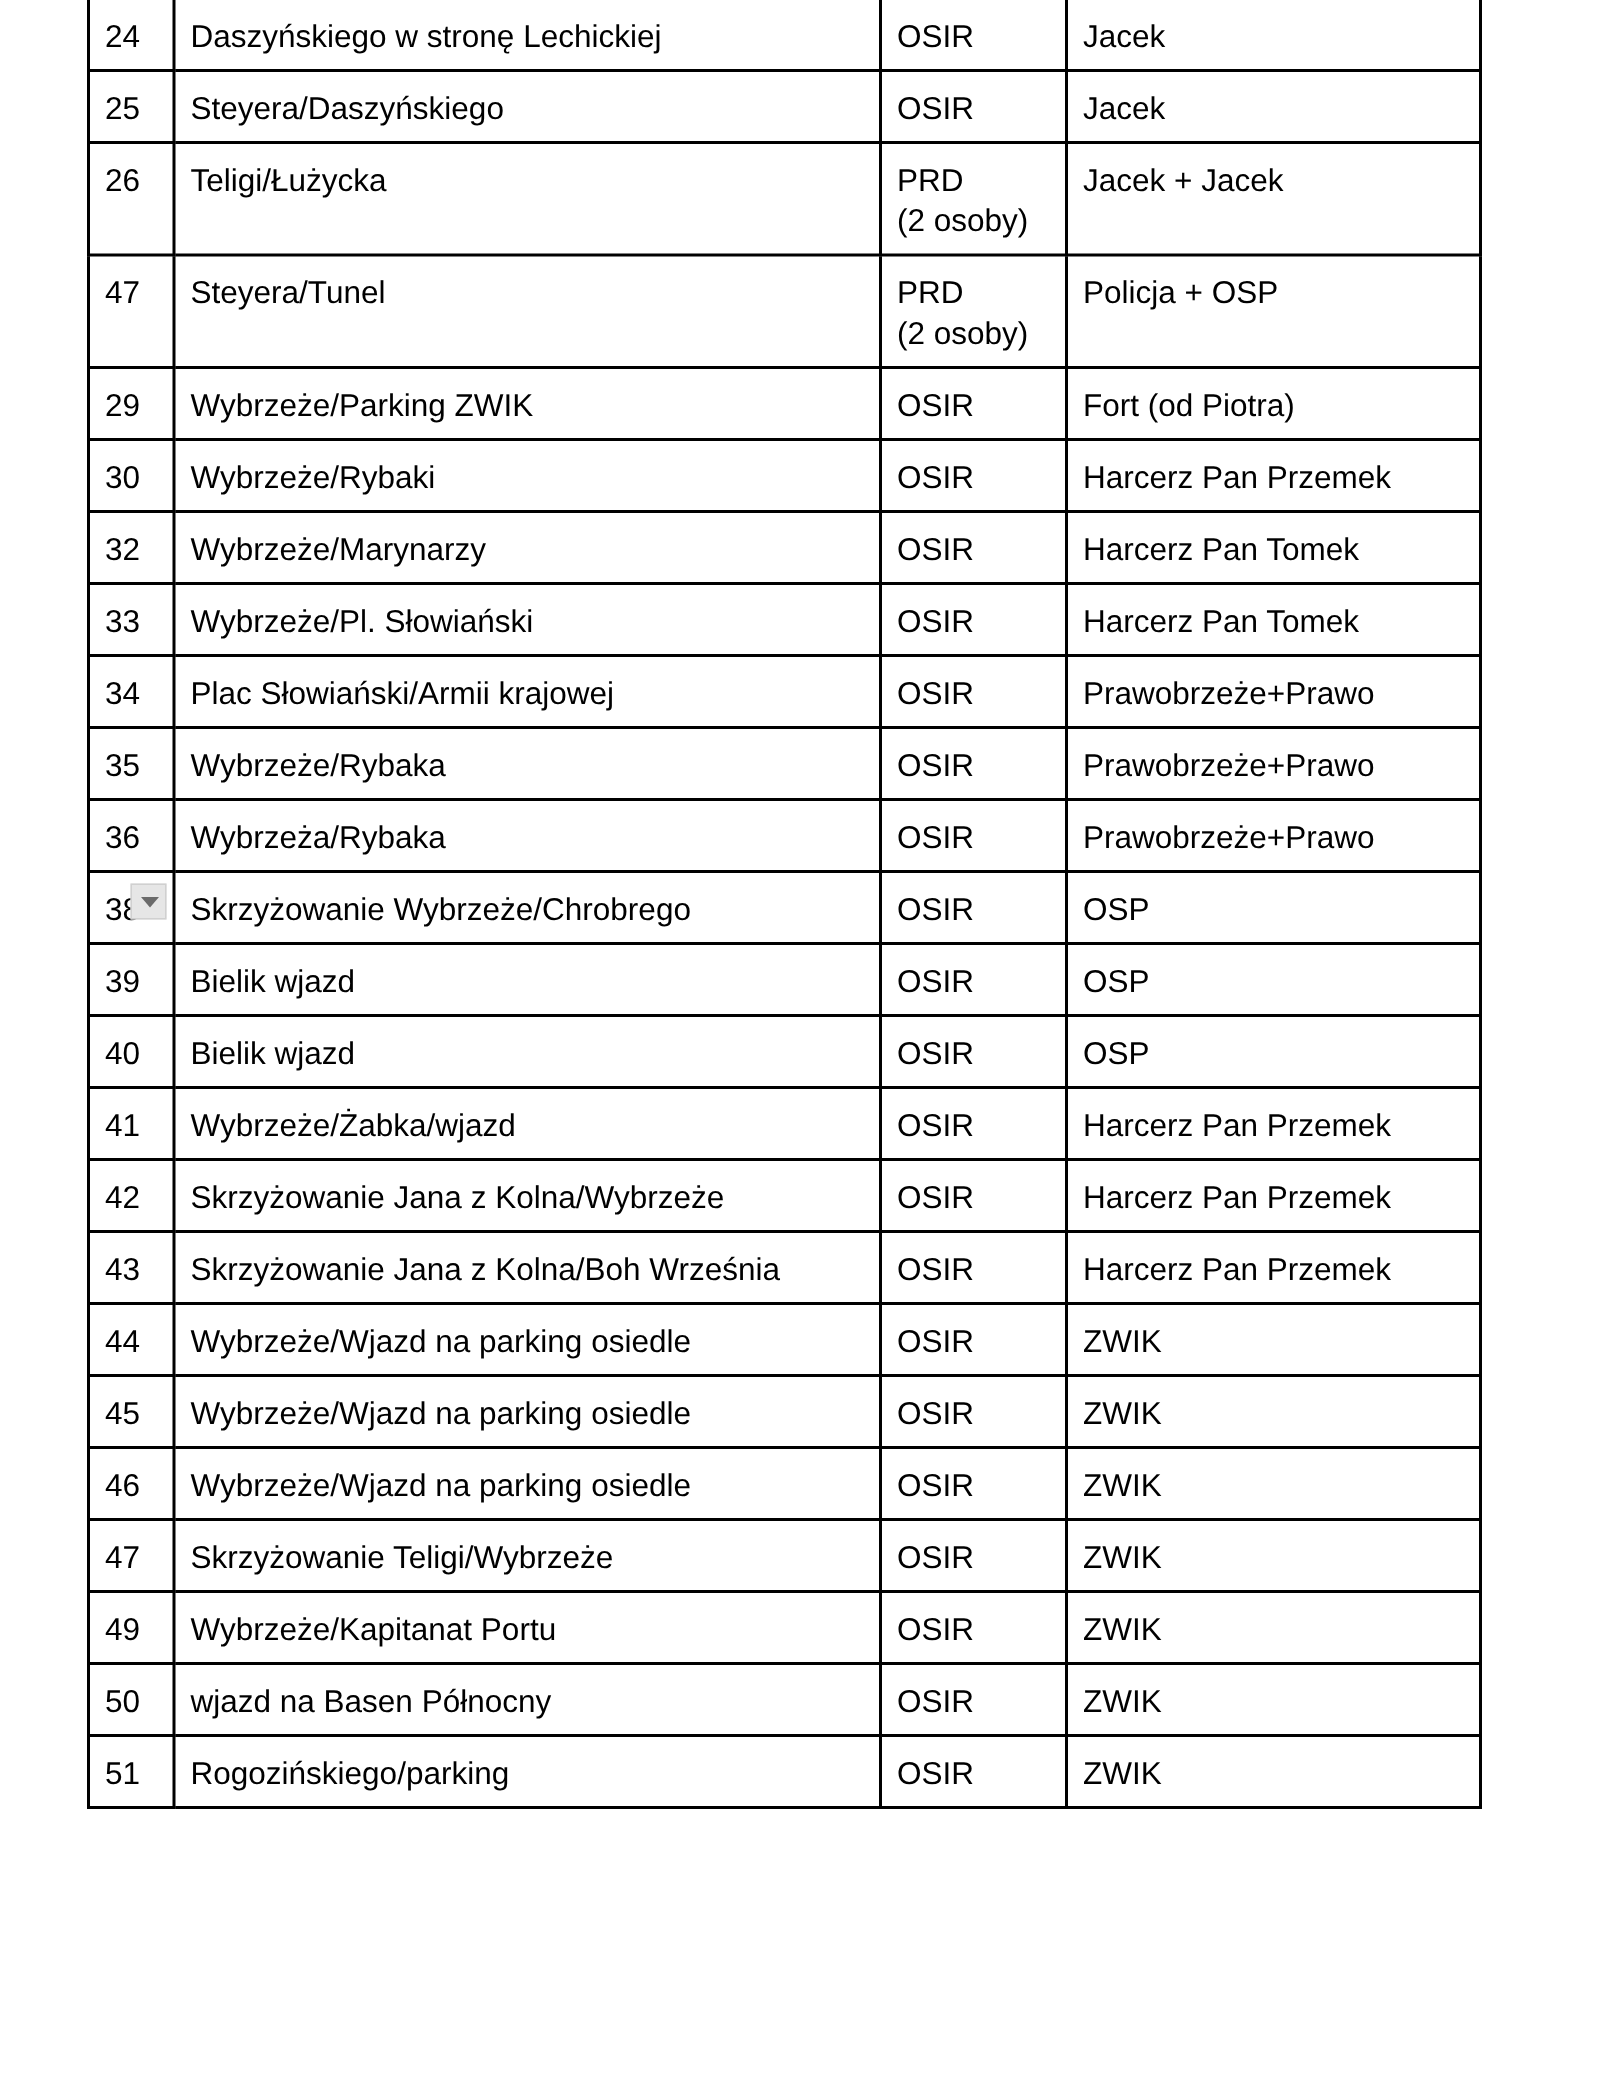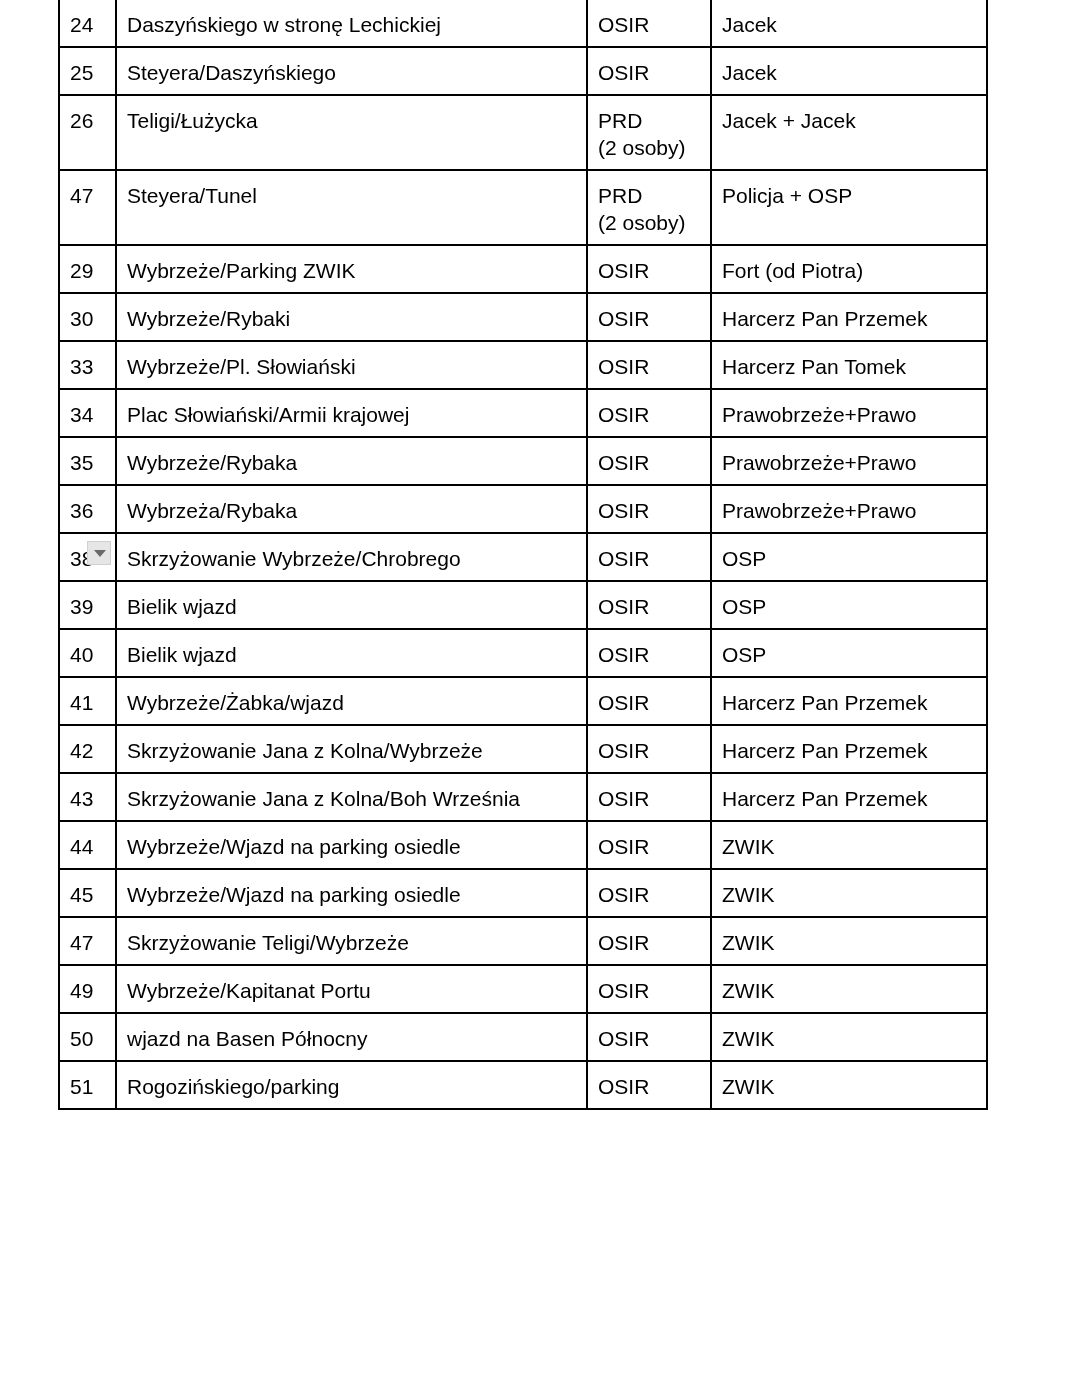--- a/index.html
+++ b/index.html
@@ -60,20 +60,26 @@
         <td class="numcell"><span>29</span></td>
         <td><span>Wybrzeże/Parking ZWIK</span></td>
         <td><span>OSIR</span></td>
         <td><span>Fort (od Piotra)</span></td>
       </tr>
       <tr class="r1">
         <td class="numcell"><span>30</span></td>
         <td><span>Wybrzeże/Rybaki</span></td>
         <td><span>OSIR</span></td>
         <td><span>Harcerz Pan Przemek</span></td>
+      </tr>
+      <tr class="r1">
+        <td class="numcell"><span>32</span></td>
+        <td><span>Wybrzeże/Marynarzy</span></td>
+        <td><span>OSIR</span></td>
+        <td><span>Harcerz Pan Tomek</span></td>
       </tr>
       <tr class="r1">
         <td class="numcell"><span>33</span></td>
         <td><span>Wybrzeże/Pl. Słowiański</span></td>
         <td><span>OSIR</span></td>
         <td><span>Harcerz Pan Tomek</span></td>
       </tr>
       <tr class="r1">
         <td class="numcell"><span>34</span></td>
         <td><span>Plac Słowiański/Armii krajowej</span></td>
@@ -134,20 +140,26 @@
         <td><span>OSIR</span></td>
         <td><span>ZWIK</span></td>
       </tr>
       <tr class="r1">
         <td class="numcell"><span>45</span></td>
         <td><span>Wybrzeże/Wjazd na parking osiedle</span></td>
         <td><span>OSIR</span></td>
         <td><span>ZWIK</span></td>
       </tr>
       <tr class="r1">
+        <td class="numcell"><span>46</span></td>
+        <td><span>Wybrzeże/Wjazd na parking osiedle</span></td>
+        <td><span>OSIR</span></td>
+        <td><span>ZWIK</span></td>
+      </tr>
+      <tr class="r1">
         <td class="numcell"><span>47</span></td>
         <td><span>Skrzyżowanie Teligi/Wybrzeże</span></td>
         <td><span>OSIR</span></td>
         <td><span>ZWIK</span></td>
       </tr>
       <tr class="r1">
         <td class="numcell"><span>49</span></td>
         <td><span>Wybrzeże/Kapitanat Portu</span></td>
         <td><span>OSIR</span></td>
         <td><span>ZWIK</span></td>

